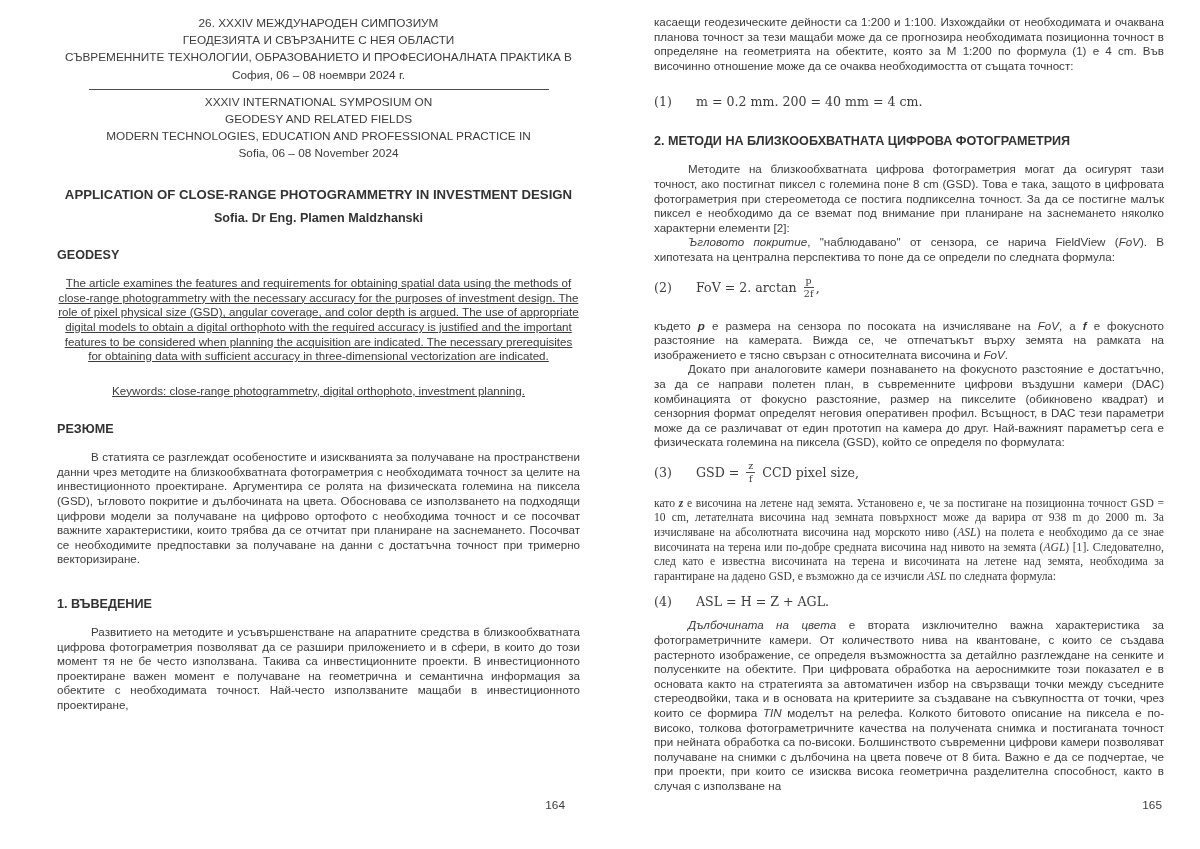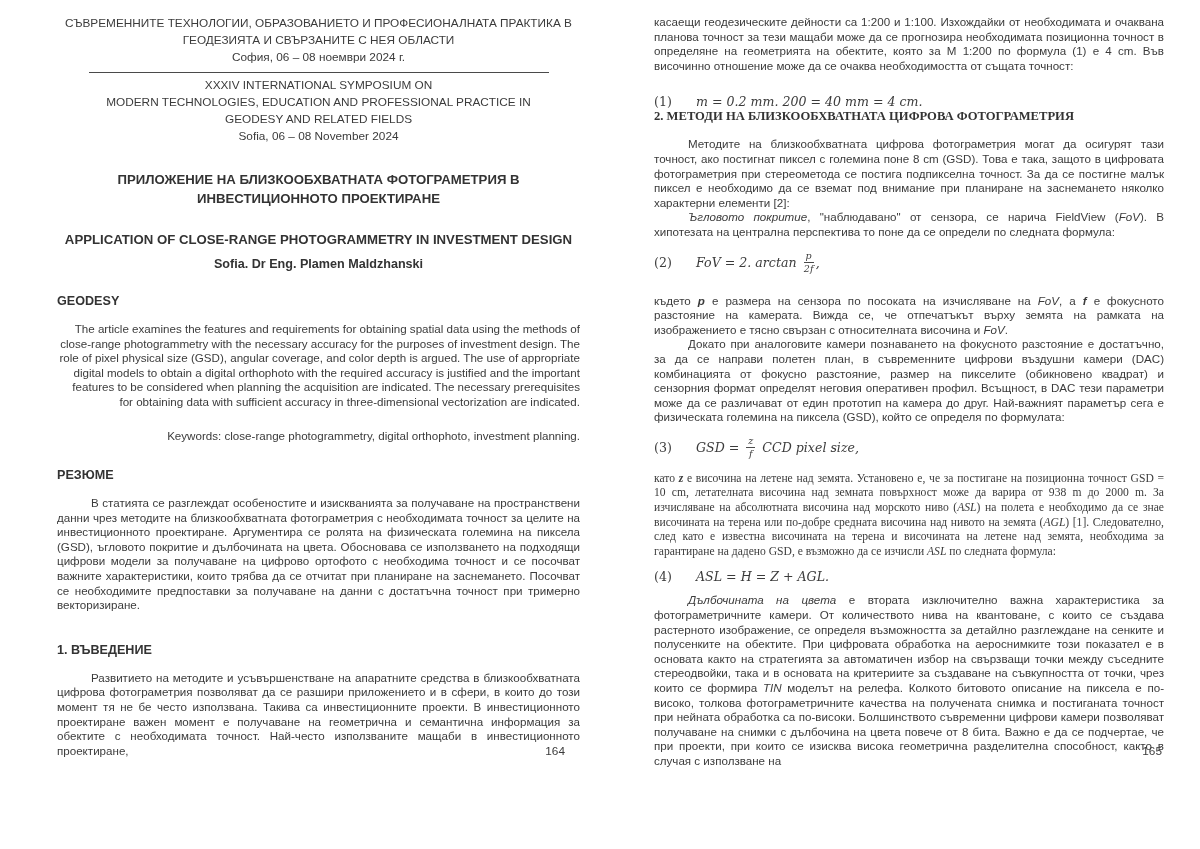--- a/index.html
+++ b/index.html
@@ -23,32 +23,32 @@
   .title{margin-top:26px;text-align:center;font-weight:bold;font-size:13.2px;line-height:18.5px;color:#333;}
   .author{margin-top:3px;text-align:center;font-weight:bold;font-size:12.6px;line-height:17px;color:#333;}
   .title.en{margin-top:23px;}
   .author.en{margin-top:6px;}
 
   
   .sec-heading{font-weight:bold;font-size:12.6px;line-height:15px;color:#333;}
   .mt-summary{margin-top:21px;}
   .mt-rezume{margin-top:24px;}
   .mt-sec1{margin-top:30px;}
-  .mt-sec2{font-family:Liberation Serif, serif;}
+  .mt-sec2{margin-top:25px;}
 
   
   .para{
     margin:0;
     font-size:11.6px;line-height:14.6px;
     text-align:justify;
     text-indent:34px;
     color:#3b3b3b;
   }
   .para.noindent{text-indent:0;}
-  .para.leftalign{text-align:right;}
+  .para.leftalign{text-align:center;text-decoration:underline;}
   .mt-body{margin-top:13px;}
   .mt-kw{margin-top:20px;}
   .mt-p1{margin-top:15px;}
   .mt-p4{margin-top:18px;}
   .mt-p6{margin-top:11px;font-family:Liberation Serif, serif;}
   .mt-p7{margin-top:9px;}
 
   .it{font-style:italic;}
   .bi{font-style:italic;font-weight:bold;}
 
@@ -58,53 +58,50 @@
     font-family:"DejaVu Serif", serif;
     font-size:12.6px;color:#3b3b3b;
     min-height:16px;
   }
   .formula-row.tall{min-height:27px;}
   .mt-f1{margin-top:20px;}
   .mt-f2{margin-top:9px;}
   .mt-f3{margin-top:9px;}
   .mt-f4{margin-top:9px;}
   .f-label{display:inline-block;width:42px;flex:0 0 42px;font-style:normal;}
-  .f-body{font-style:italic;display:flex;align-items:center;}
+  .f-body{display:flex;align-items:center;}
   .f-body .gap{display:inline-block;width:5px;}
   .frac{display:inline-flex;flex-direction:column;align-items:center;font-size:9.5px;line-height:10px;margin:0 2px;vertical-align:middle;}
   .frac .num{display:block;border-bottom:1px solid #4a4a4a;padding:0 2px 1px 2px;}
   .frac .den{display:block;padding-top:1px;}
 
   
-  .pagenum{position:absolute;top:744px;font-size:11.8px;color:#3b3b3b;}
+  .pagenum{position:absolute;top:798px;font-size:11.8px;color:#3b3b3b;}
   .pagenum.pl{right:15px;}
   .pagenum.pr{right:2px;}
 </style>
 </head>
 <body>
 
 <div class="spread">
 
   <div class="page left">
 
     <div class="conf-header">
+      <div>26. XXXIV МЕЖДУНАРОДЕН СИМПОЗИУМ</div>
+      <div>ГЕОДЕЗИЯТА И СВЪРЗАНИТЕ С НЕЯ ОБЛАСТИ</div>
       <div>СЪВРЕМЕННИТЕ ТЕХНОЛОГИИ, ОБРАЗОВАНИЕТО И ПРОФЕСИОНАЛНАТА ПРАКТИКА В</div>
-      <div>ГЕОДЕЗИЯТА И СВЪРЗАНИТЕ С НЕЯ ОБЛАСТИ</div>
       <div>София, 06 – 08 ноември 2024 г.</div>
       <hr class="rule">
       <div>XXXIV INTERNATIONAL SYMPOSIUM ON</div>
+      <div>GEODESY AND RELATED FIELDS</div>
       <div>MODERN TECHNOLOGIES, EDUCATION AND PROFESSIONAL PRACTICE IN</div>
-      <div>GEODESY AND RELATED FIELDS</div>
       <div>Sofia, 06 – 08 November 2024</div>
     </div>
 
-    <div class="title">
-      <span>ПРИЛОЖЕНИЕ НА БЛИЗКООБХВАТНАТА ФОТОГРАМЕТРИЯ В</span><br>
-      <span>ИНВЕСТИЦИОННОТО ПРОЕКТИРАНЕ</span>
-    </div>
 
     <div class="title en">APPLICATION OF CLOSE-RANGE PHOTOGRAMMETRY IN INVESTMENT DESIGN</div>
     <div class="author en">Sofia. Dr Eng. Plamen Maldzhanski</div>
 
     <div class="sec-heading mt-summary">GEODESY</div>
     <p class="para noindent leftalign mt-body">The article examines the features and requirements for obtaining spatial data using the methods of close-range photogrammetry with the necessary accuracy for the purposes of investment design. The role of pixel physical size (GSD), angular coverage, and color depth is argued. The use of appropriate digital models to obtain a digital orthophoto with the required accuracy is justified and the important features to be considered when planning the acquisition are indicated. The necessary prerequisites for obtaining data with sufficient accuracy in three-dimensional vectorization are indicated.</p>
     <p class="para noindent leftalign mt-kw">Keywords: close-range photogrammetry, digital orthophoto, investment planning.</p>
 
     <div class="sec-heading mt-rezume">РЕЗЮМЕ</div>
     <p class="para mt-body">В статията се разглеждат особеностите и изискванията за получаване на пространствени данни чрез методите на близкообхватната фотограметрия с необходимата точност за целите на инвестиционното проектиране. Аргументира се ролята на физическата големина на пиксела (GSD), ъгловото покритие и дълбочината на цвета. Обосновава се използването на подходящи цифрови модели за получаване на цифрово ортофото с необходима точност и се посочват важните характеристики, които трябва да се отчитат при планиране на заснемането. Посочват се необходимите предпоставки за получаване на данни с достатъчна точност при тримерно векторизиране.</p>

